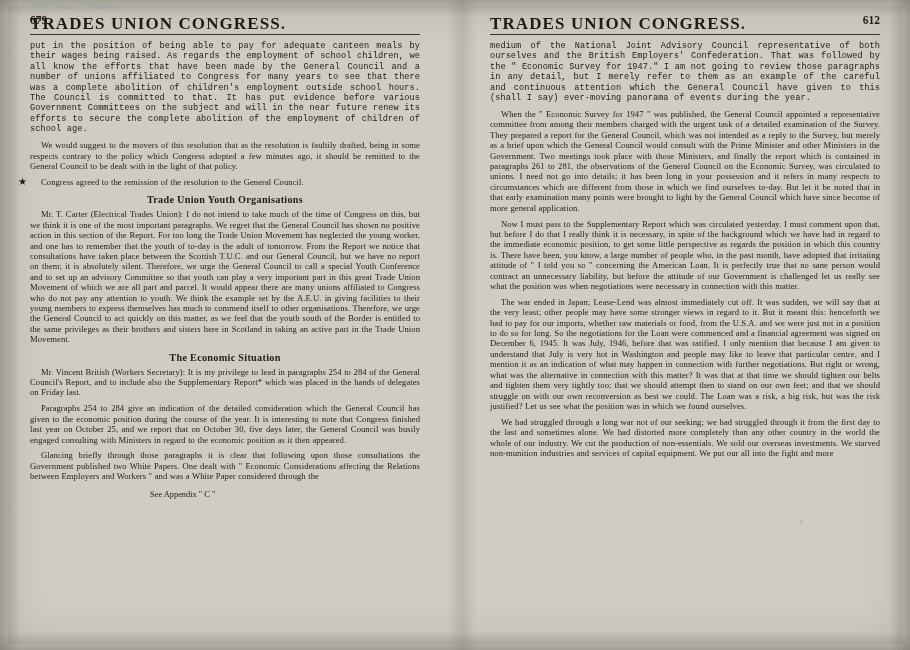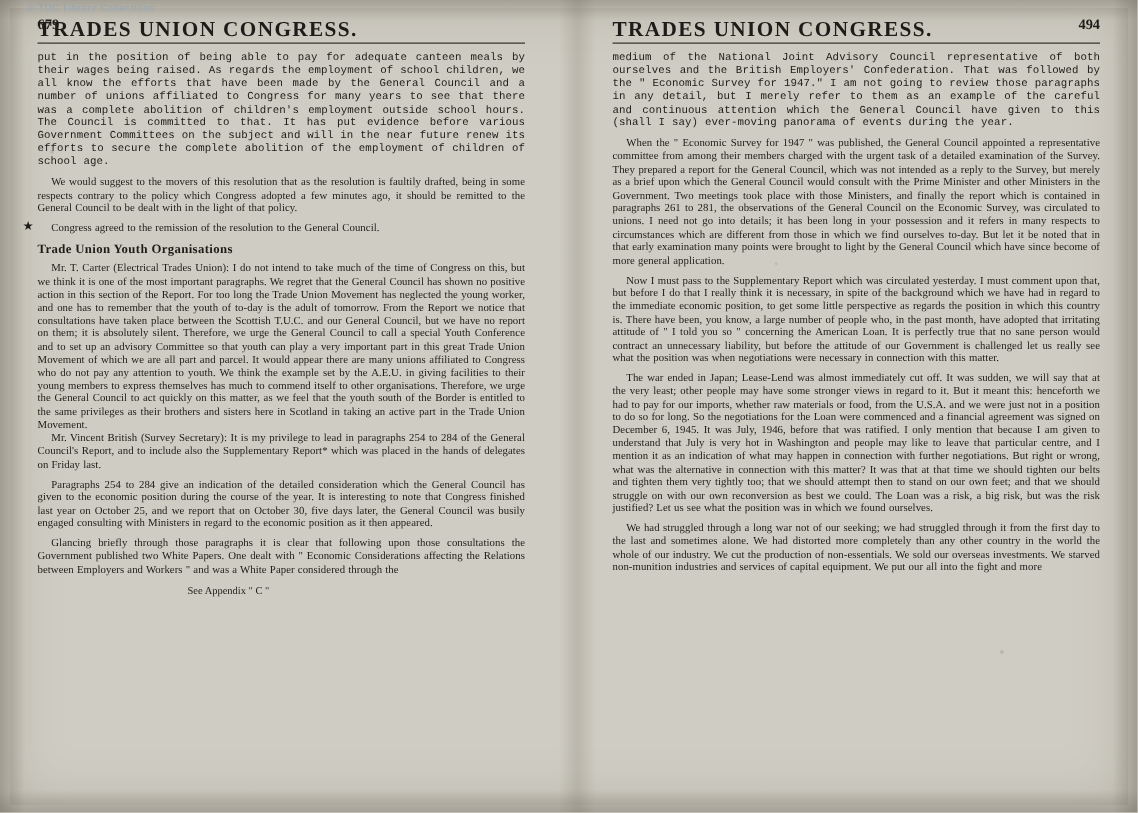--- a/index.html
+++ b/index.html
@@ -102,21 +102,21 @@
     font-size:8.6px;
     line-height:10.4px;
     text-align:justify;
     text-indent:11px;
     letter-spacing:0.06px;
     word-spacing:0.3px;
   }
   p.noind{text-indent:0;font-family:Liberation Mono, monospace;}
   .sec-head{
     margin:7px 0 4px 0;
-    text-align:left;
+    text-align:center;
     font-size:10.2px;
     font-weight:bold;
     letter-spacing:0.3px;
   }
   .speaker{font-weight:normal;}
   .gap{height:5px;}
   .star{
     position:absolute;
     left:-12px;
     font-size:10px;
@@ -156,34 +156,35 @@
     <div class="gap"></div>
     <div class="res-block">
       <span class="star">★</span>
       <p class="body">Congress agreed to the remission of the resolution to the General Council.</p>
     </div>
 
     <div class="sec-head">Trade Union Youth Organisations</div>
 
     <p class="body"><span class="speaker">Mr. T. Carter</span> <span>(Electrical Trades Union)</span><span>: I do not intend to take much of the time of Congress on this, but we think it is one of the most important paragraphs.  We regret that the General Council has shown no positive action in this section of the Report.  For too long the Trade Union Movement has neglected the young worker, and one has to remember that the youth of to-day is the adult of tomorrow.  From the Report we notice that consultations have taken place between the Scottish T.U.C. and our General Council, but we have no report on them; it is absolutely silent.  Therefore, we urge the General Council to call a special Youth Conference and to set up an advisory Committee so that youth can play a very important part in this great Trade Union Movement of which we are all part and parcel.  It would appear there are many unions affiliated to Congress who do not pay any attention to youth.  We think the example set by the A.E.U. in giving facilities to their young members to express themselves has much to commend itself to other organisations.  Therefore, we urge the General Council to act quickly on this matter, as we feel that the youth south of the Border is entitled to the same privileges as their brothers and sisters here in Scotland in taking an active part in the Trade Union Movement.</span></p>
 
-
-    <p class="body"><span class="speaker">Mr. Vincent British</span> <span>(Survey Secretary)</span><span>: It is my privilege to lead in paragraphs 254 to 284 of the General Council's Report, and to include also the Supplementary Report* which was placed in the hands of delegates on Friday last.</span></p>
+    <div class="sec-head">The Economic Situation</div>
+
+    <p class="body"><span class="speaker">Mr. Vincent British</span> <span>(Workers Secretary)</span><span>: It is my privilege to lead in paragraphs 254 to 284 of the General Council's Report, and to include also the Supplementary Report* which was placed in the hands of delegates on Friday last.</span></p>
     <div class="gap"></div>
     <p class="body">Paragraphs 254 to 284 give an indication of the detailed consideration which the General Council has given to the economic position during the course of the year.  It is interesting to note that Congress finished last year on October 25, and we report that on October 30, five days later, the General Council was busily engaged consulting with Ministers in regard to the economic position as it then appeared.</p>
     <div class="gap"></div>
     <p class="body">Glancing briefly through those paragraphs it is clear that following upon those consultations the Government published two White Papers.  One dealt with " Economic Considerations affecting the Relations between Employers and Workers " and was a White Paper considered through the</p>
 
     <div class="appendix">See Appendix " C "</div>
   </div>
 
   <div class="page-col col-right">
     <div class="runhead">
       <span class="title">TRADES UNION CONGRESS.</span>
-      <span class="folio folio-r">494</span>
+      <span class="folio folio-r">612</span>
     </div>
     <hr class="rule">
 
     <p class="body noind">medium of the National Joint Advisory Council representative of both ourselves and the British Employers' Confederation.  That was followed by the " Economic Survey for 1947."  I am not going to review those paragraphs in any detail, but I merely refer to them as an example of the careful and continuous attention which the General Council have given to this (shall I say) ever-moving panorama of events during the year.</p>
     <div class="gap"></div>
     <p class="body">When the " Economic Survey for 1947 " was published, the General Council appointed a representative committee from among their members charged with the urgent task of a detailed examination of the Survey.  They prepared a report for the General Council, which was not intended as a reply to the Survey, but merely as a brief upon which the General Council would consult with the Prime Minister and other Ministers in the Government.  Two meetings took place with those Ministers, and finally the report which is contained in paragraphs 261 to 281, the observations of the General Council on the Economic Survey, was circulated to unions.  I need not go into details; it has been long in your possession and it refers in many respects to circumstances which are different from those in which we find ourselves to-day.  But let it be noted that in that early examination many points were brought to light by the General Council which have since become of more general application.</p>
     <div class="gap"></div>
     <p class="body">Now I must pass to the Supplementary Report which was circulated yesterday.  I must comment upon that, but before I do that I really think it is necessary, in spite of the background which we have had in regard to the immediate economic position, to get some little perspective as regards the position in which this country is.  There have been, you know, a large number of people who, in the past month, have adopted that irritating attitude of " I told you so " concerning the American Loan.  It is perfectly true that no sane person would contract an unnecessary liability, but before the attitude of our Government is challenged let us really see what the position was when negotiations were necessary in connection with this matter.</p>
     <div class="gap"></div>
     <p class="body">The war ended in Japan; Lease-Lend was almost immediately cut off.  It was sudden, we will say that at the very least; other people may have some stronger views in regard to it.  But it meant this: henceforth we had to pay for our imports, whether raw materials or food, from the U.S.A. and we were just not in a position to do so for long.  So the negotiations for the Loan were commenced and a financial agreement was signed on December 6, 1945.  It was July, 1946, before that was ratified.  I only mention that because I am given to understand that July is very hot in Washington and people may like to leave that particular centre, and I mention it as an indication of what may happen in connection with further negotiations.  But right or wrong, what was the alternative in connection with this matter?  It was that at that time we should tighten our belts and tighten them very tightly too; that we should attempt then to stand on our own feet; and that we should struggle on with our own reconversion as best we could.  The Loan was a risk, a big risk, but was the risk justified?  Let us see what the position was in which we found ourselves.</p>

